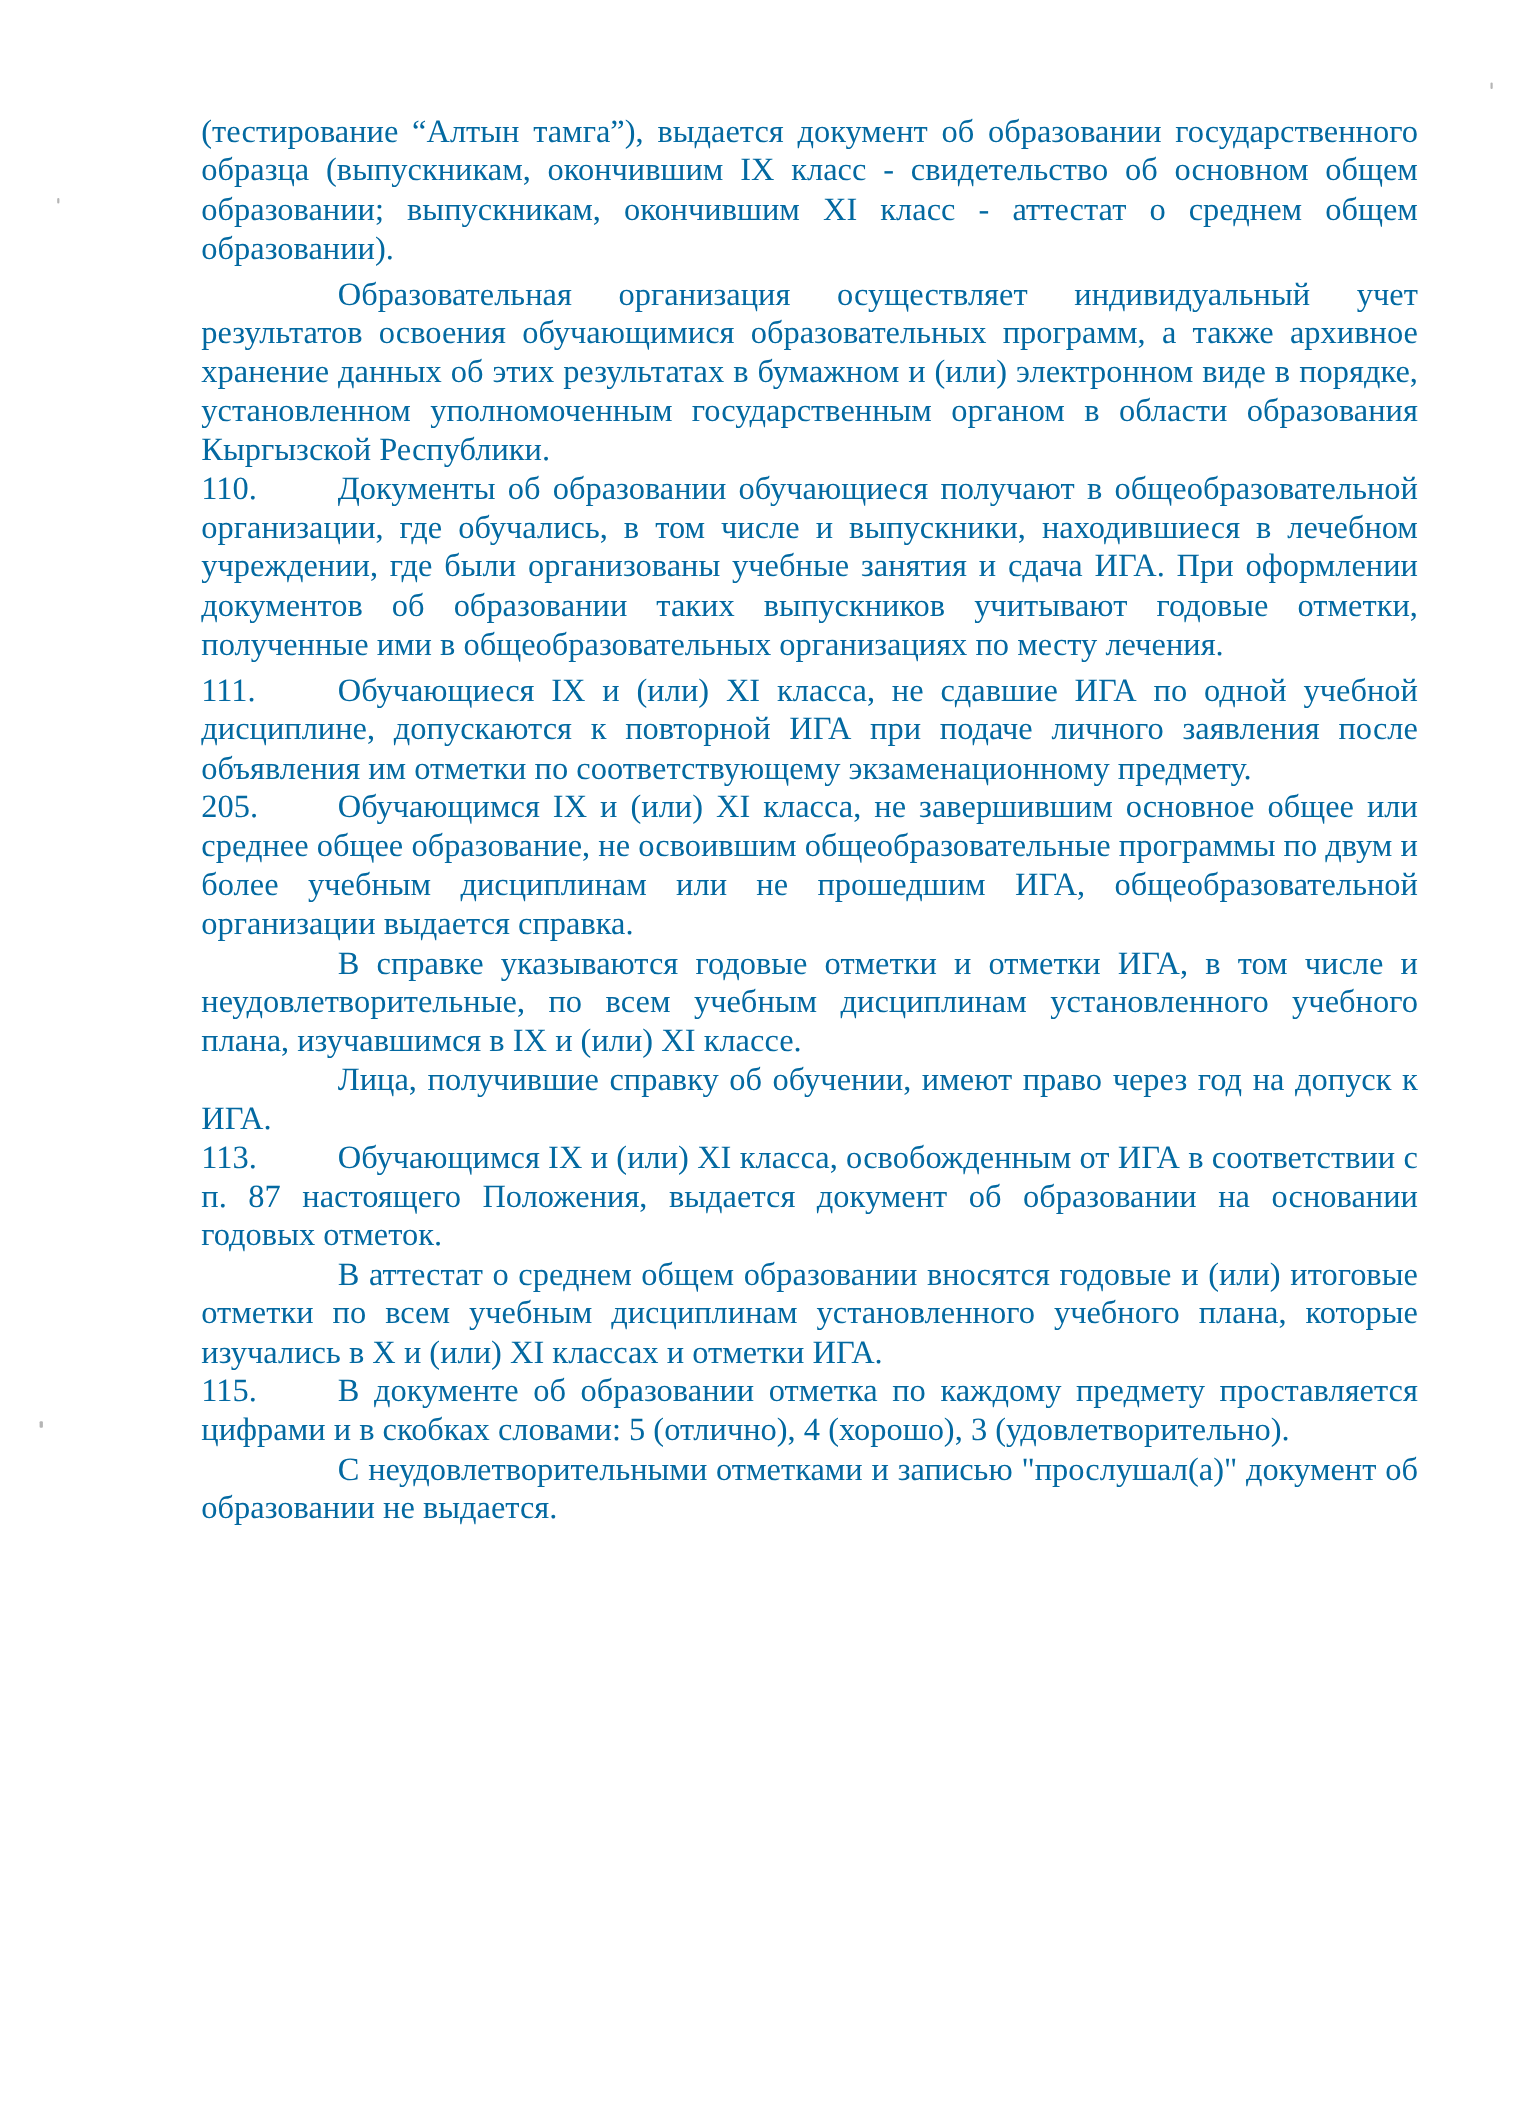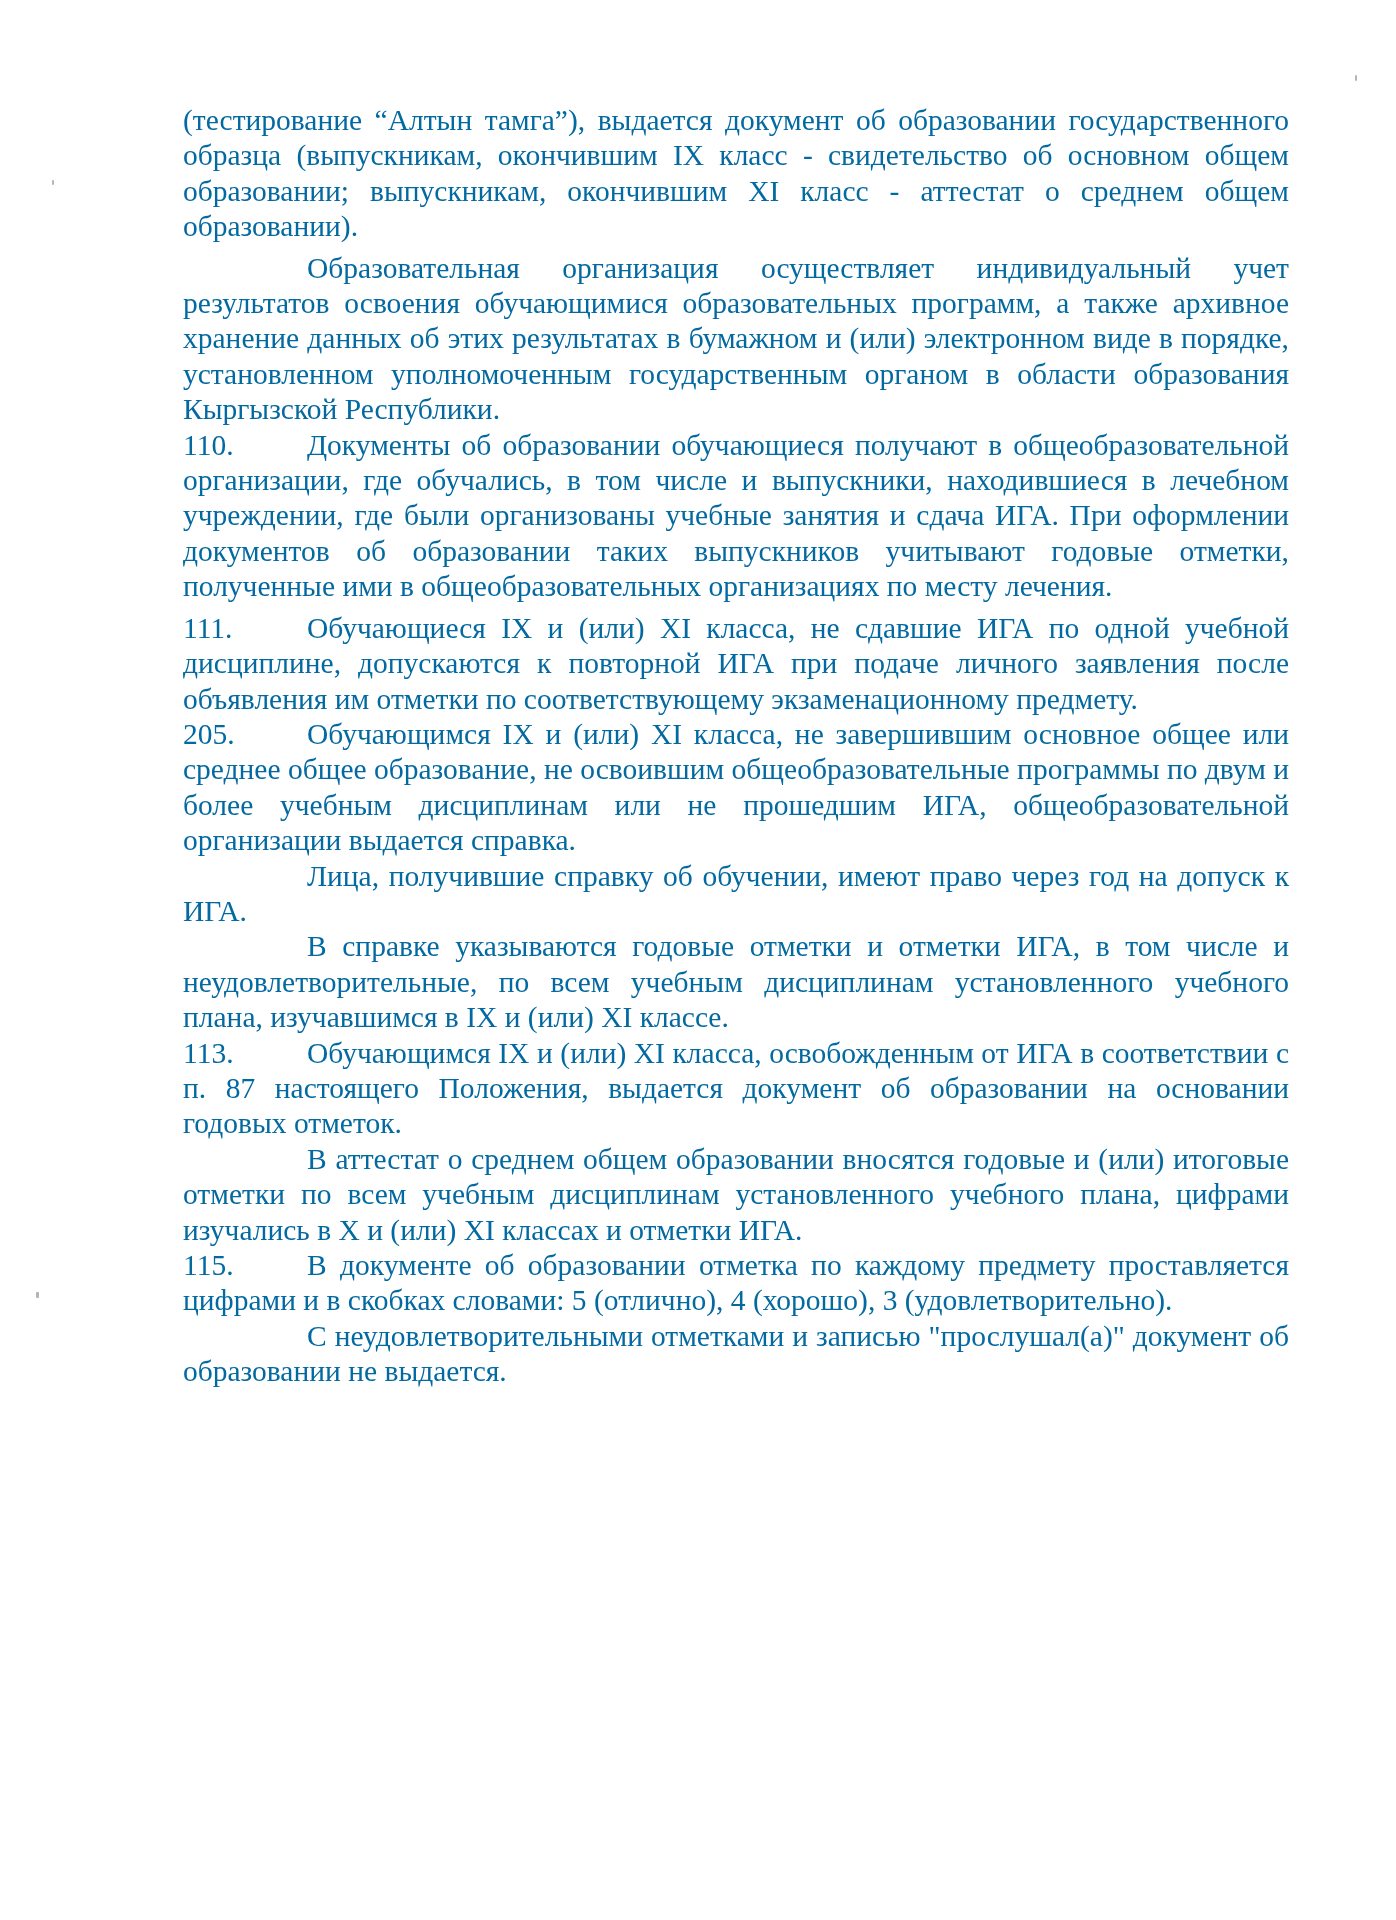--- a/index.html
+++ b/index.html
@@ -66,34 +66,34 @@
 
   <p class="para gap-before">
     <span class="num">111.</span><span>Обучающиеся IX и (или) XI класса, не сдавшие ИГА по одной учебной дисциплине, допускаются к повторной ИГА при подаче личного заявления после объявления им отметки по соответствующему экзаменационному предмету.</span>
   </p>
 
   <p class="para">
     <span class="num">205.</span><span>Обучающимся IX и (или) XI класса, не завершившим основное общее или среднее общее образование, не освоившим общеобразовательные программы по двум и более учебным дисциплинам или не прошедшим ИГА, общеобразовательной организации выдается справка.</span>
   </p>
 
   <p class="para indent">
-    <span>Лица, получившие справку об обучении, имеют право через год на допуск к ИГА.</span>
+    <span>В справке указываются годовые отметки и отметки ИГА, в том числе и неудовлетворительные, по всем учебным дисциплинам установленного учебного плана, изучавшимся в IX и (или) XI классе.</span>
   </p>
 
   <p class="para indent">
-    <span>В справке указываются годовые отметки и отметки ИГА, в том числе и неудовлетворительные, по всем учебным дисциплинам установленного учебного плана, изучавшимся в IX и (или) XI классе.</span>
+    <span>Лица, получившие справку об обучении, имеют право через год на допуск к ИГА.</span>
   </p>
 
   <p class="para">
     <span class="num">113.</span><span>Обучающимся IX и (или) XI класса, освобожденным от ИГА в соответствии с п. 87 настоящего Положения, выдается документ об образовании на основании годовых отметок.</span>
   </p>
 
 
   <p class="para indent">
-    <span>В аттестат о среднем общем образовании вносятся годовые и (или) итоговые отметки по всем учебным дисциплинам установленного учебного плана, цифрами изучались в X и (или) XI классах и отметки ИГА.</span>
+    <span>В аттестат о среднем общем образовании вносятся годовые и (или) итоговые отметки по всем учебным дисциплинам установленного учебного плана, которые изучались в X и (или) XI классах и отметки ИГА.</span>
   </p>
 
   <p class="para">
     <span class="num">115.</span><span>В документе об образовании отметка по каждому предмету проставляется цифрами и в скобках словами: 5 (отлично), 4 (хорошо), 3 (удовлетворительно).</span>
   </p>
 
   <p class="para indent">
     <span>С неудовлетворительными отметками и записью "прослушал(а)" документ об образовании не выдается.</span>
   </p>
 

